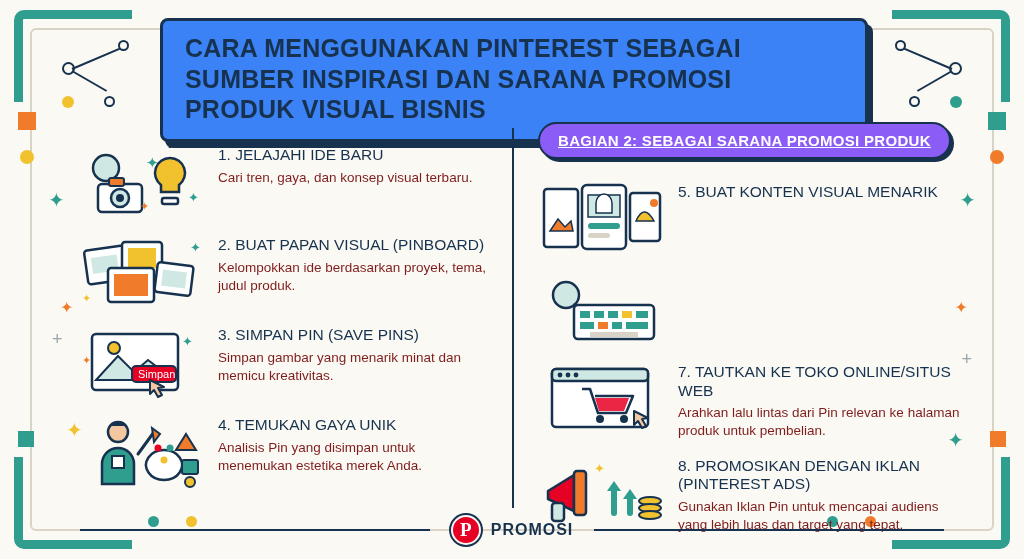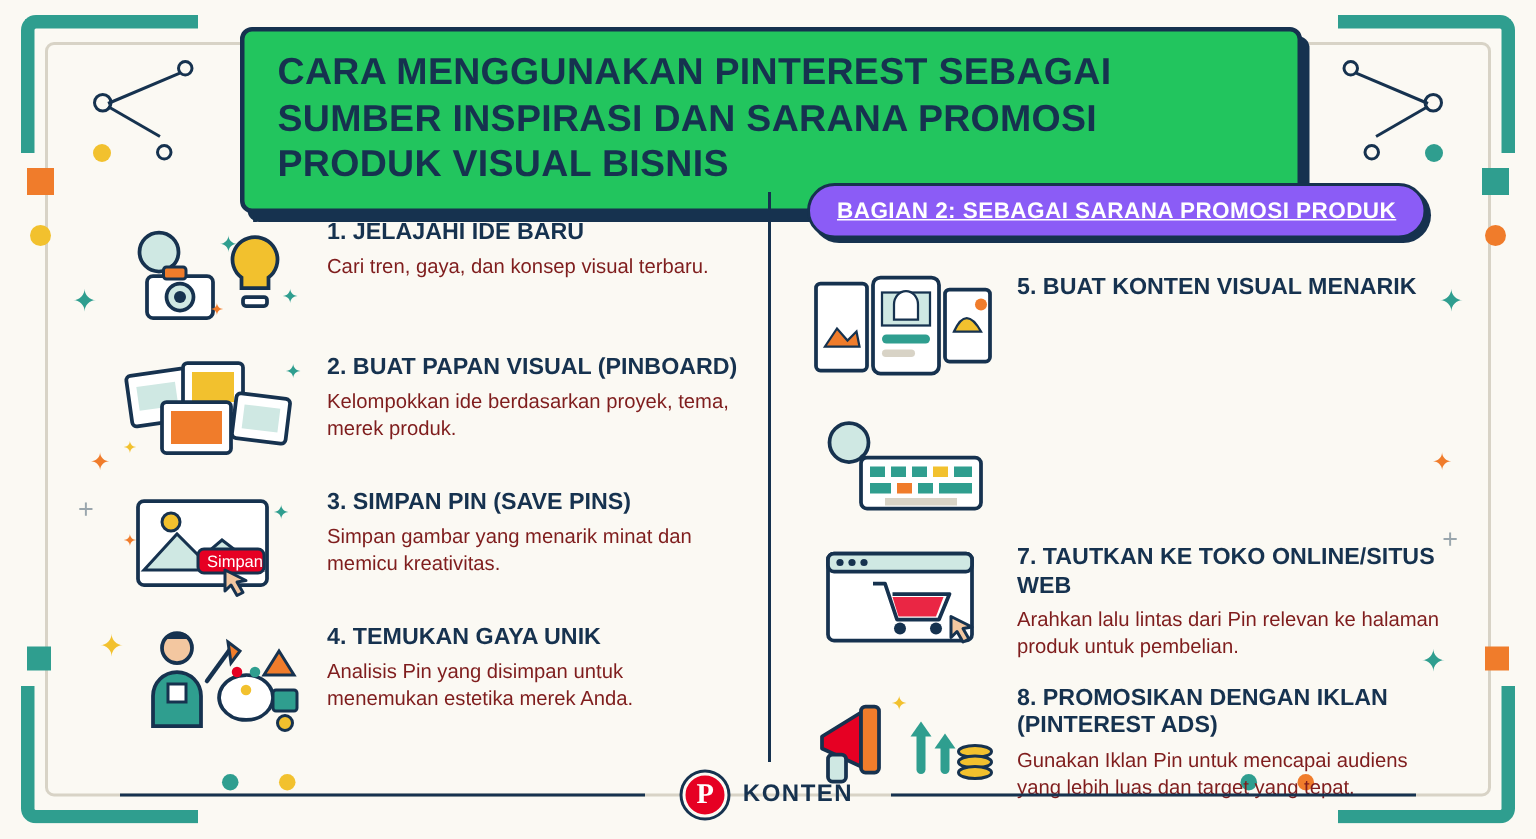--- a/index.html
+++ b/index.html
@@ -46,21 +46,21 @@
   .star {
     position: absolute; color: #2f9e8f; font-size: 20px; line-height: 1;
     font-family: "DejaVu Sans", sans-serif;
   }
   .plus { position: absolute; color:#9aa6ad; font-size: 18px; line-height:1; }
 
   
   .title-box {
     position: absolute;
     top: 18px; left: 160px; width: 708px;
-    background: #22c55e;
+    background: #3b82f6;
     border: 3px solid #16324f;
     border-radius: 8px;
     padding: 12px 22px 14px 22px;
     box-shadow: 5px 6px 0 #16324f;
   }
   .title-box h1 {
     font-size: 25px;
     line-height: 1.22;
     color: #16324f;
     font-weight: bold;
@@ -104,21 +104,21 @@
     margin-bottom: 14px;
   }
   .art {
     flex: 0 0 auto;
     width: 128px; height: 76px;
     position: relative;
   }
   .txt { padding-top: 2px; }
   .item h3 {
     font-size: 15.5px;
-    font-weight: bold;
+    font-weight: normal;
     color: #16324f;
     text-transform: uppercase;
     line-height: 1.2;
     margin-bottom: 4px;
   }
   .item p {
     font-size: 13.5px;
     color: #7f1d1d;
     line-height: 1.35;
     max-width: 268px;
@@ -236,21 +236,21 @@
             <rect x="30" y="34" width="46" height="34" rx="3" fill="#fff" stroke="#16324f" stroke-width="2.5"></rect>
             <rect x="36" y="40" width="34" height="22" fill="#f07c2b"></rect>
             <rect x="78" y="30" width="36" height="30" rx="3" fill="#fff" stroke="#16324f" stroke-width="2.5" transform="rotate(7 96 45)"></rect>
             <rect x="84" y="37" width="24" height="16" fill="#cfe8e3" transform="rotate(7 96 45)"></rect>
             <text x="112" y="18" font-size="13" fill="#2f9e8f">✦</text>
             <text x="4" y="68" font-size="11" fill="#f2c12e">✦</text>
           </svg>
         </div>
         <div class="txt">
           <h3>2. BUAT PAPAN VISUAL (PINBOARD)</h3>
-          <p>Kelompokkan ide berdasarkan proyek, tema, merek produk.</p>
+          <p>Kelompokkan ide berdasarkan proyek, tema, judul produk.</p>
         </div>
       </div>
 
       <div class="item">
         <div class="art">
           <svg width="128" height="76" viewBox="0 0 128 76">
             <rect x="14" y="10" width="86" height="56" rx="4" fill="#fff" stroke="#16324f" stroke-width="2.5"></rect>
             <path d="M18 56 L40 32 L56 48 L70 36 L96 56 Z" fill="#cfe8e3" stroke="#16324f" stroke-width="2"></path>
             <circle cx="36" cy="24" r="6" fill="#f2c12e" stroke="#16324f" stroke-width="2"></circle>
             <rect x="54" y="42" width="44" height="16" rx="4" fill="#e60023" stroke="#16324f" stroke-width="2"></rect>
@@ -381,16 +381,16 @@
         </div>
       </div>
 
     </div>
   </div>
 
   <div class="foot-line" style="left:80px;width:350px;"></div>
   <div class="foot-line" style="right:80px;width:350px;"></div>
   <div class="footer">
     <div class="pin-logo">P</div>
-    <div class="brand">KONTEN</div>
+    <div class="brand">PROMOSI</div>
   </div>
 
 </div>
 
 </body></html>

